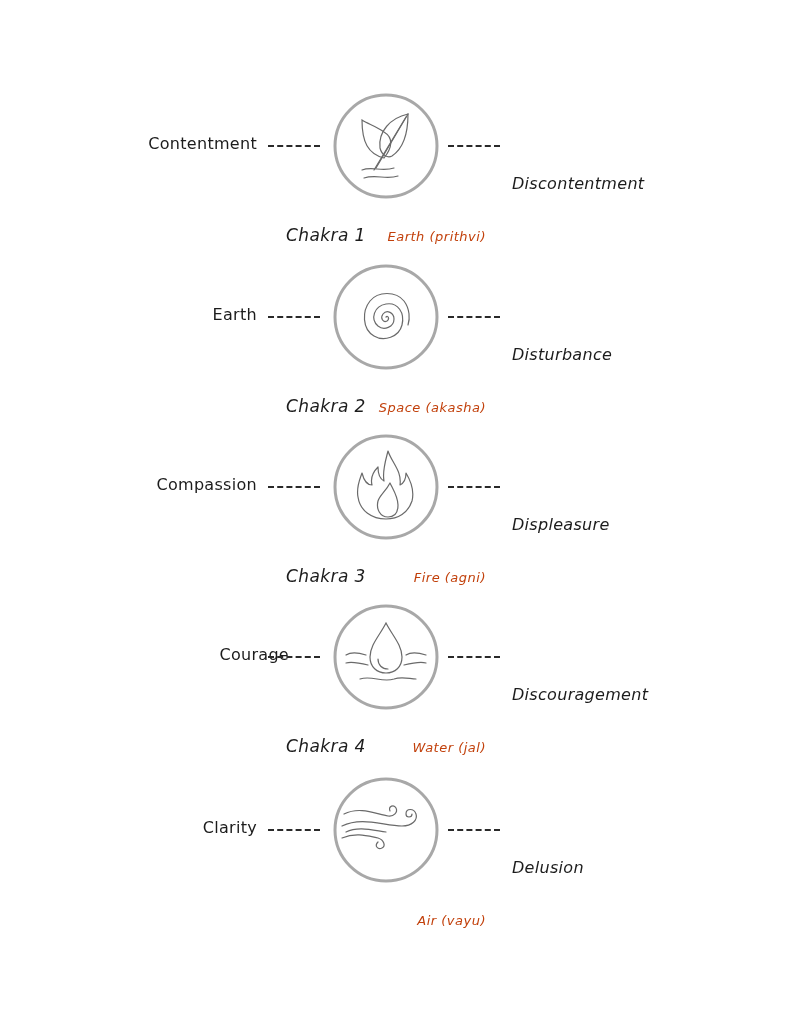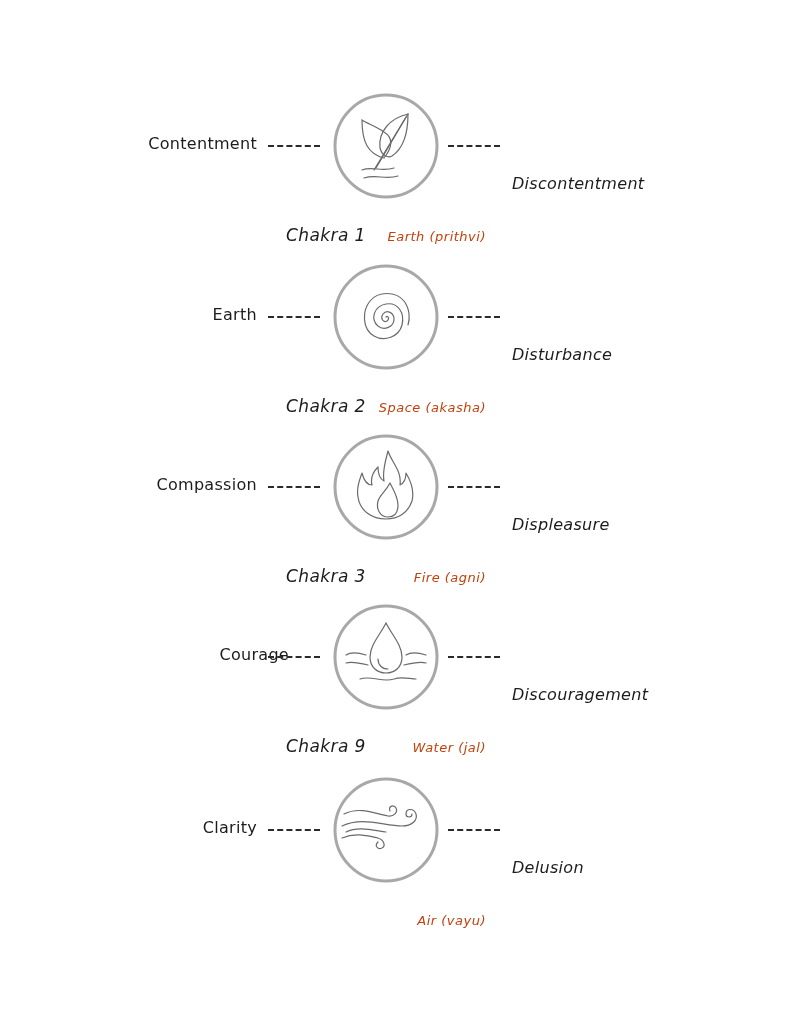--- a/index.html
+++ b/index.html
@@ -159,21 +159,21 @@
         <path d="M14 52 C20 48 28 50 34 52"></path>
         <path d="M14 60 C20 58 28 60 36 62"></path>
         <path d="M74 52 C80 48 88 50 94 52"></path>
         <path d="M72 62 C80 60 88 58 94 60"></path>
         <path d="M28 76 C40 72 50 80 62 76 C70 73 78 76 84 76"></path>
       </g>
     </svg>
   </div>
   <div class="dash right"></div>
   <span class="right-label">Discouragement</span>
-  <div class="title">Chakra 9</div>
+  <div class="title">Chakra 4</div>
   <div class="subtitle">Water (jal)</div>
 </div>
 
 <div class="row" style="top:776px;">
   <span class="left-label">Clarity</span>
   <div class="dash left"></div>
   <div class="circle">
     <svg viewBox="0 0 108 108">
       <circle cx="54" cy="54" r="51" fill="none" stroke="#a8a8a8" stroke-width="3"></circle>
       <g fill="none" stroke="#6a6a6a" stroke-width="1.2" stroke-linecap="round">

